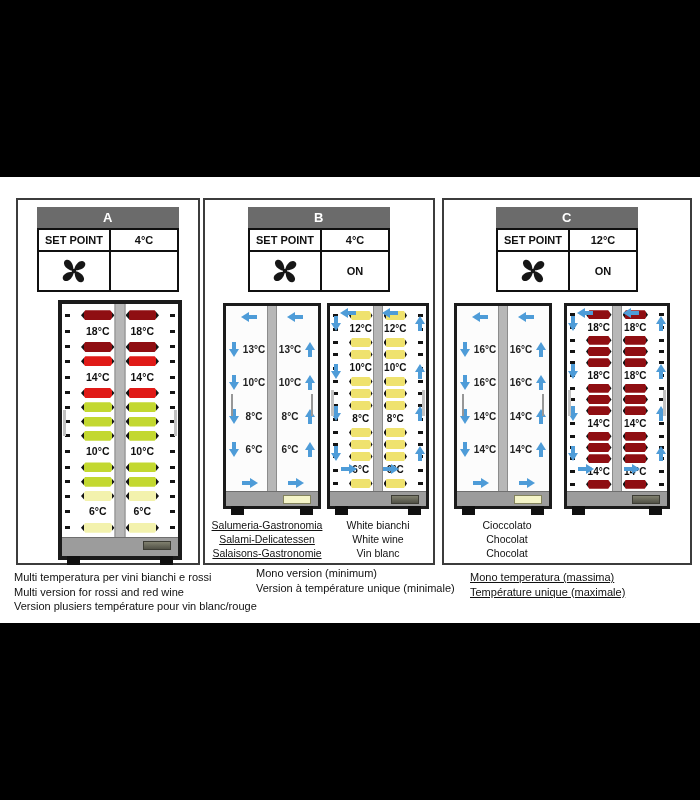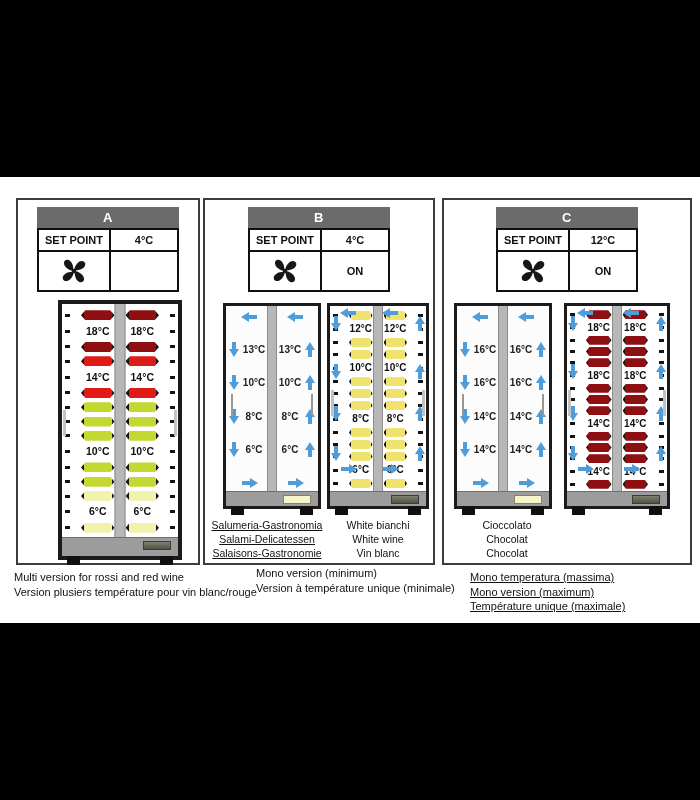--- a/index.html
+++ b/index.html
@@ -647,25 +647,25 @@
     </div>
 
     <div class="cap" id="capCL">
         <div>Cioccolato</div>
         <div>Chocolat</div>
         <div>Chocolat</div>
       </div>
   </div>
 
   <div class="below" id="belowA">
+      <div>Multi temperatura per vini bianchi e rossi</div>
       <div>Multi version for rossi and red wine</div>
       <div>Version plusiers température pour vin blanc/rouge</div>
     </div>
   <div class="below" id="belowB">
       <div>Mono version (minimum)</div>
       <div>Version à température unique (minimale)</div>
     </div>
   <div class="below" id="belowC">
       <div>Mono temperatura  (massima)</div>
-      <div>Mono version (maximum)</div>
       <div>Température unique  (maximale)</div>
     </div>
 </div>
 
 </body></html>

